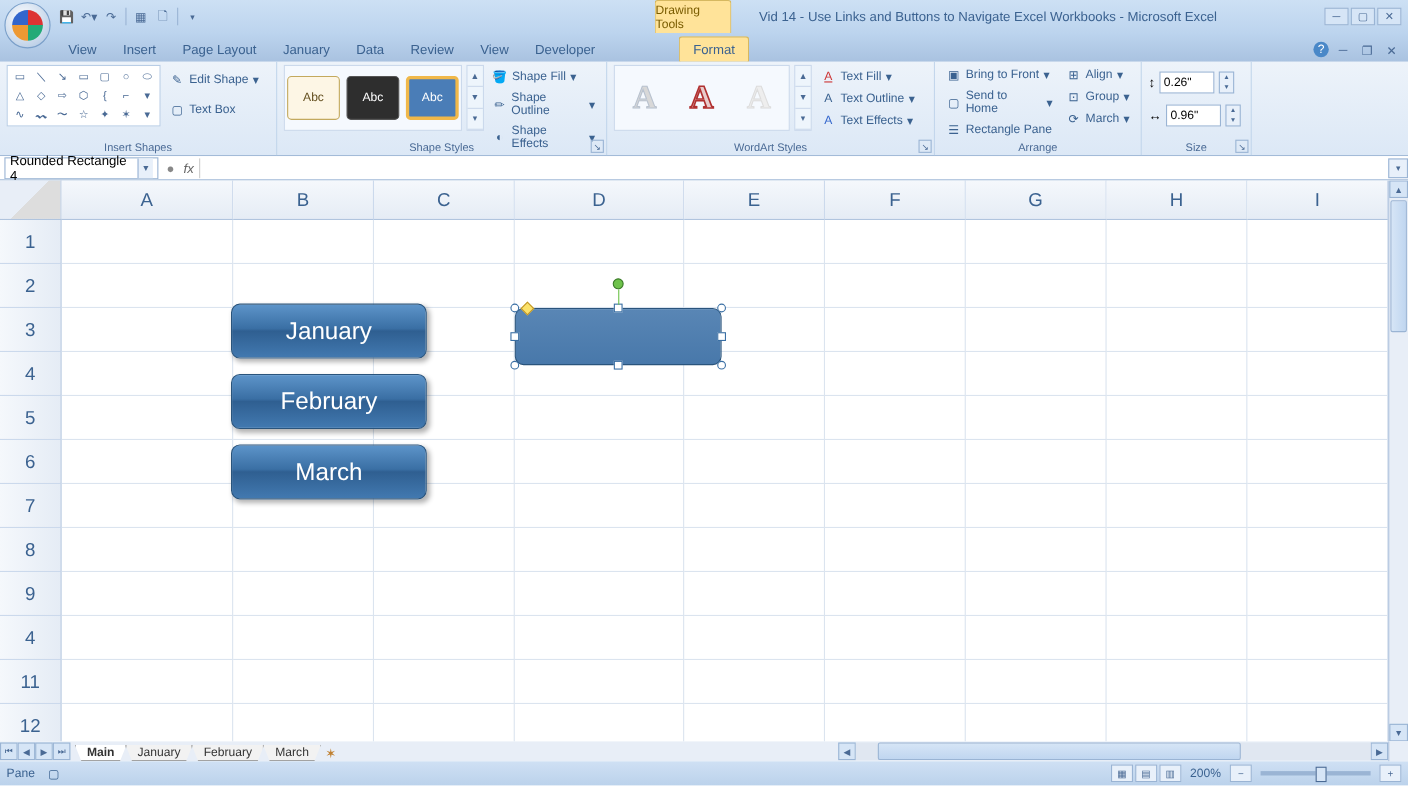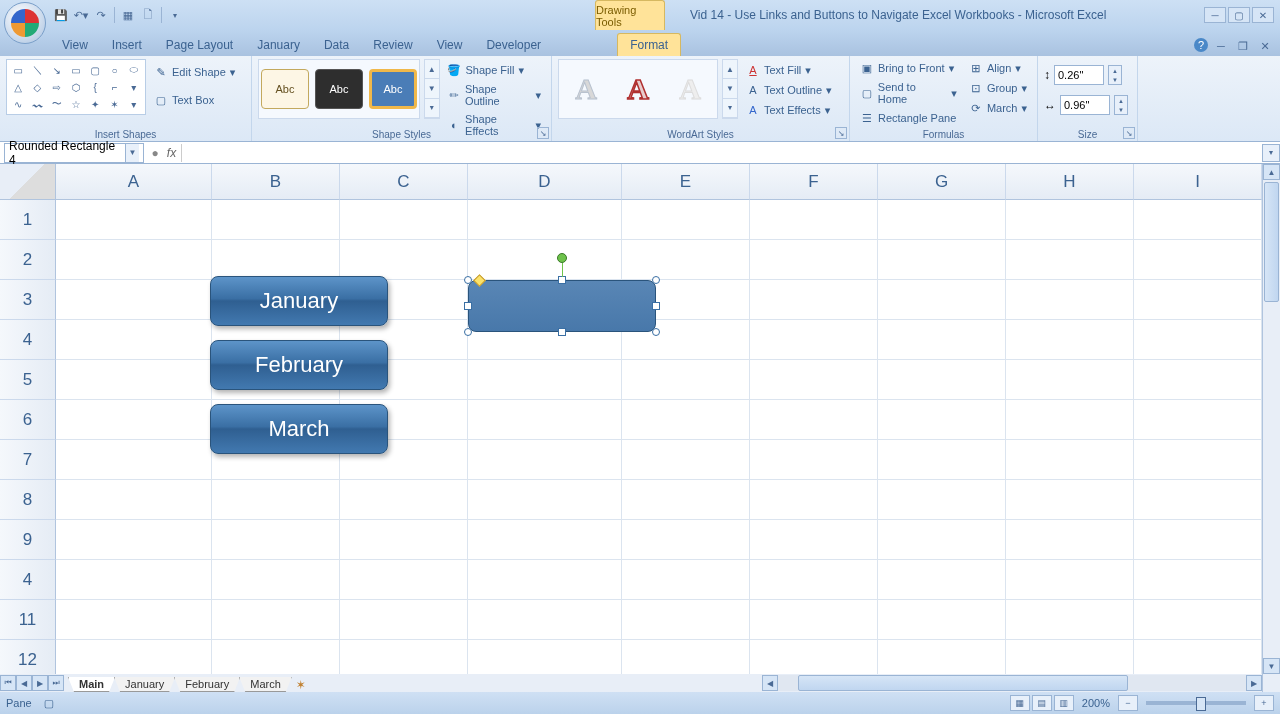--- a/index.html
+++ b/index.html
@@ -248,21 +248,21 @@
             <span class="ico">☰</span>
             <span>Rectangle Pane</span>
           </div>
       </div>
       <div style="display:flex;flex-direction:column;gap:2px;">
         <div class="ribbon-btn"><span class="ico">⊞</span><span>Align</span> ▾</div>
         <div class="ribbon-btn"><span class="ico">⊡</span><span>Group</span> ▾</div>
         <div class="ribbon-btn"><span class="ico">⟳</span><span>March</span> ▾</div>
       </div>
     </div>
-    <div class="ribbon-group-label">Formulas</div>
+    <div class="ribbon-group-label">Arrange</div>
   </div>
 
   <div class="ribbon-group" style="width:100px;">
     <div class="ribbon-content" style="flex-direction:column;gap:4px;padding-top:6px;">
       <div class="size-row">
         <span class="ico">↕</span>
         <input class="size-input" value="0.26&quot;" style="">
         <div class="spinner">
             <div>▲</div>
             <div>▼</div>

